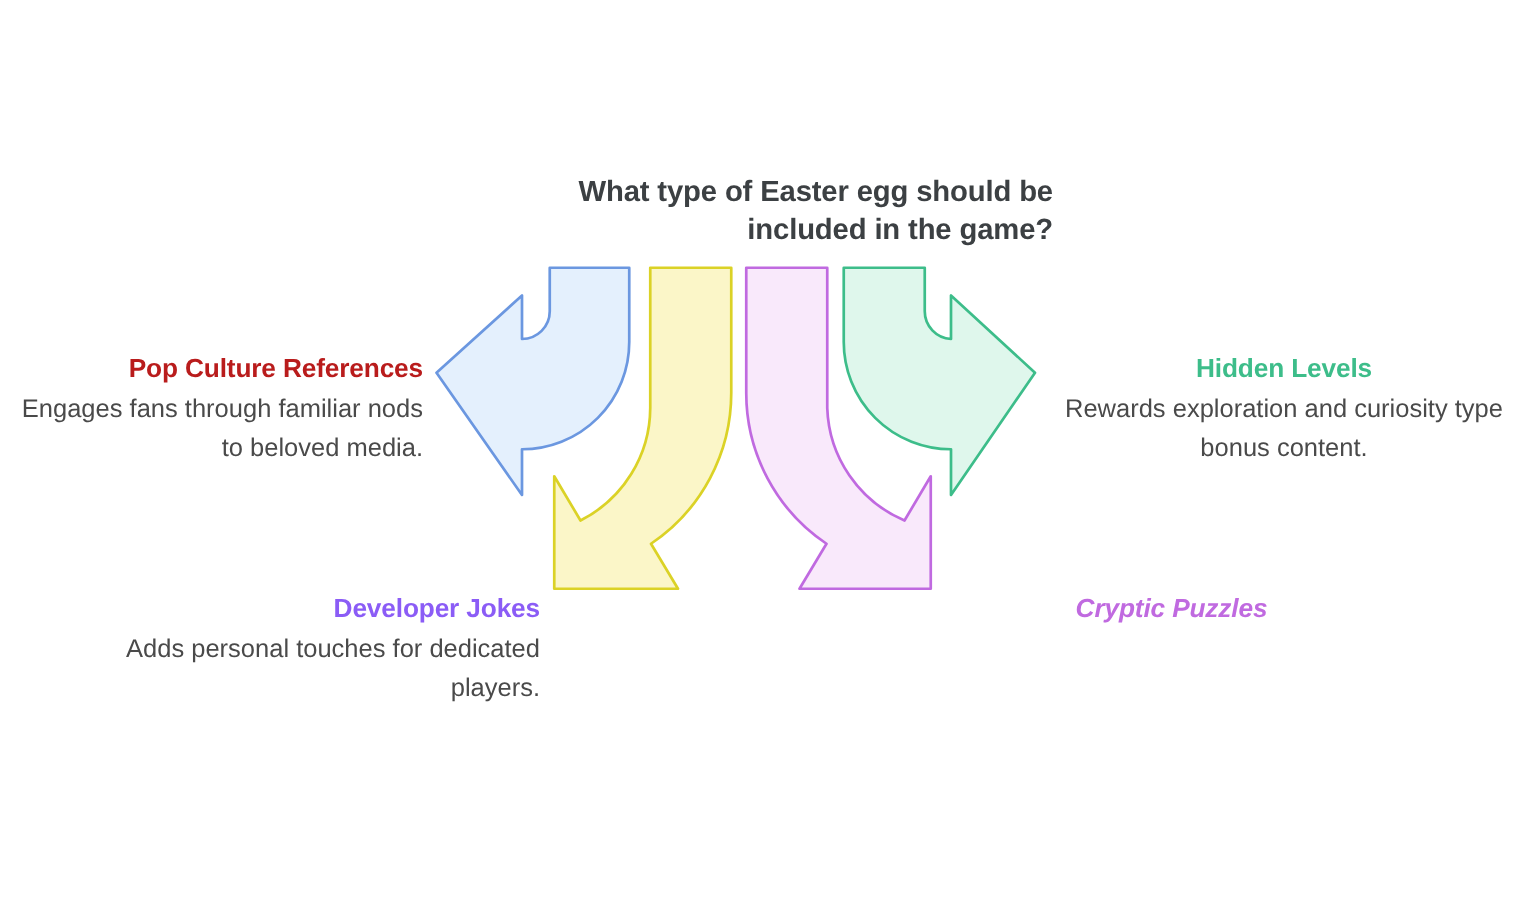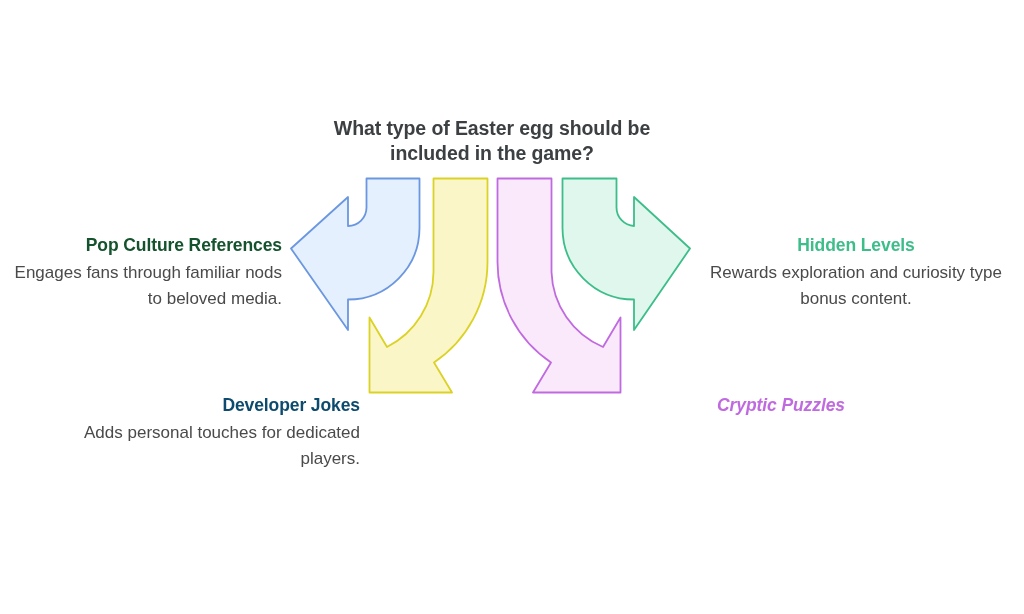--- a/index.html
+++ b/index.html
@@ -93,21 +93,21 @@
     top: 394px;
     width: 310px;
     font-style: italic;
   }
 </style>
 </head>
 <body style="background: rgb(255, 255, 255);">
 
 <div id="canvas">
 
-  <div class="question" style="color: rgb(60, 64, 67);">
+  <div class="question" style="color: rgb(60, 64, 67); text-align: right;">
     <div>What type of Easter egg should be</div>
     <div>included in the game?</div>
   </div>
 
   <svg id="arrows" viewBox="0 0 1024 614">
 
     <path fill="#e4f0fd" stroke="#6b97e0" stroke-width="1.8" stroke-linejoin="round" stroke-linecap="round" d="M 366.5,178.5
          L 419.5,178.5
          L 419.5,228
          A 71.5,71.5 0 0 1 348,299.5
@@ -146,31 +146,31 @@
          A 71.5,71.5 0 0 0 634,299.5
          L 634,330
          L 690,248.5
          L 634,197
          L 634,226
          A 18.5,18.5 0 0 1 616.5,207.5
          Z"></path>
   </svg>
 
   <div class="branch align-right" id="branch-pop">
-    <div class="branch-title" id="t-pop" style="color: #14532d;">Pop Culture References</div>
+    <div class="branch-title" id="t-pop" style="color: #b91c1c;">Pop Culture References</div>
     <div class="branch-desc">Engages fans through familiar nods to beloved media.</div>
   </div>
 
   <div class="branch align-left" id="branch-hidden">
     <div class="branch-title" id="t-hidden" style="color: rgb(61, 189, 138);">Hidden Levels</div>
     <div class="branch-desc">Rewards exploration and curiosity type bonus content.</div>
   </div>
 
   <div class="branch align-right" id="branch-dev">
-    <div class="branch-title" id="t-dev" style="color: #0c4a6e;">Developer Jokes</div>
+    <div class="branch-title" id="t-dev" style="color: #8b5cf6;">Developer Jokes</div>
     <div class="branch-desc">Adds personal touches for dedicated players.</div>
   </div>
 
   <div class="branch align-left" id="branch-cryptic">
     <div class="branch-title" id="t-cryptic" style="color: rgb(192, 106, 224);">Cryptic Puzzles</div>
   </div>
 
 </div>
 
 </body></html>

